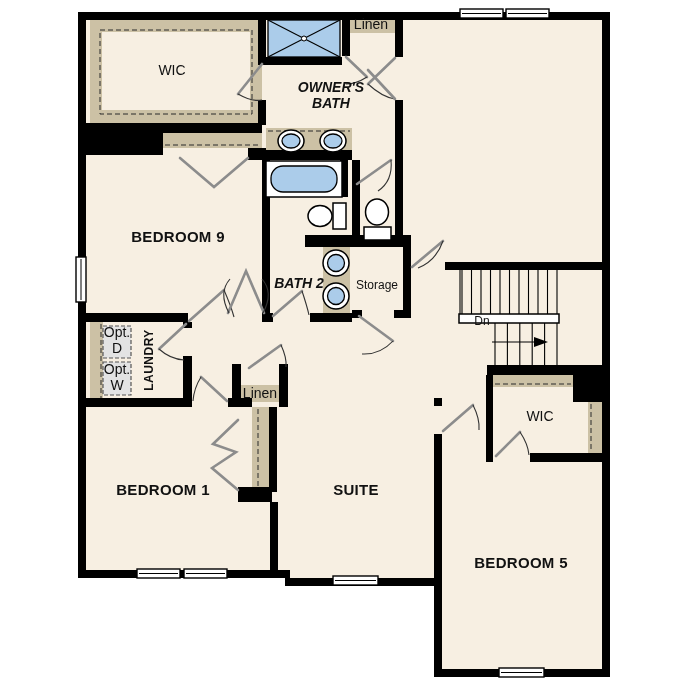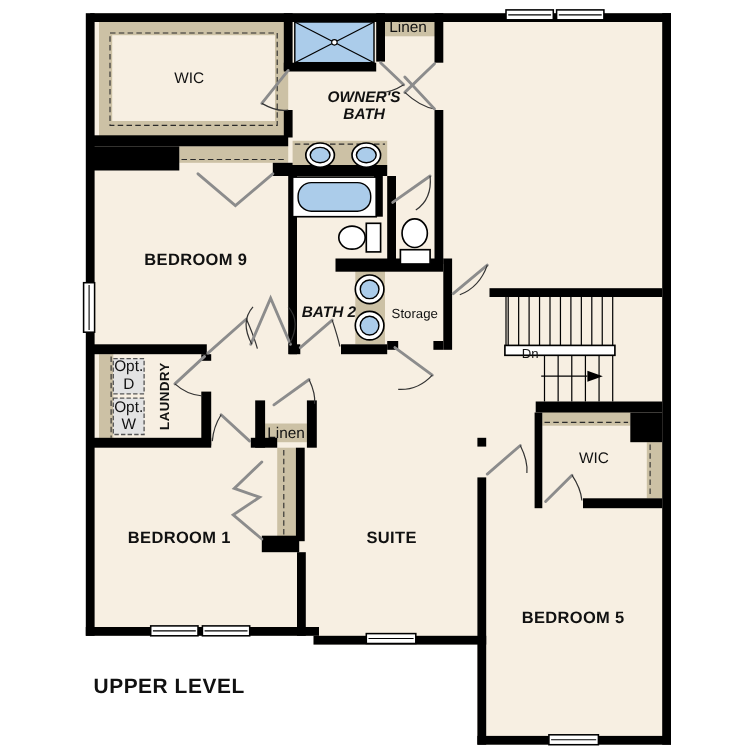--- a/index.html
+++ b/index.html
@@ -280,14 +280,13 @@
 <div class="lbl med" style="left:377px;top:286px">Storage</div>
 <div class="lbl med" style="left:482px;top:322px">Dn</div>
 <div class="lbl rot" style="left:150px;top:360px">LAUNDRY</div>
 <div class="lbl small wrap" style="left:117px;top:341px;width:32px">Opt. D</div>
 <div class="lbl small wrap" style="left:117px;top:378px;width:32px">Opt. W</div>
 <div class="lbl small" style="left:260px;top:394px">Linen</div>
 <div class="lbl room" style="left:163px;top:490px">BEDROOM 1</div>
 <div class="lbl room" style="left:356px;top:490px">SUITE</div>
 <div class="lbl small" style="left:540px;top:417px">WIC</div>
 <div class="lbl room" style="left:521px;top:563px">BEDROOM 5</div>
-<div class="title" style="left:85px;top:625px">UPPER LEVEL</div>
 </div>
 
 </body></html>

